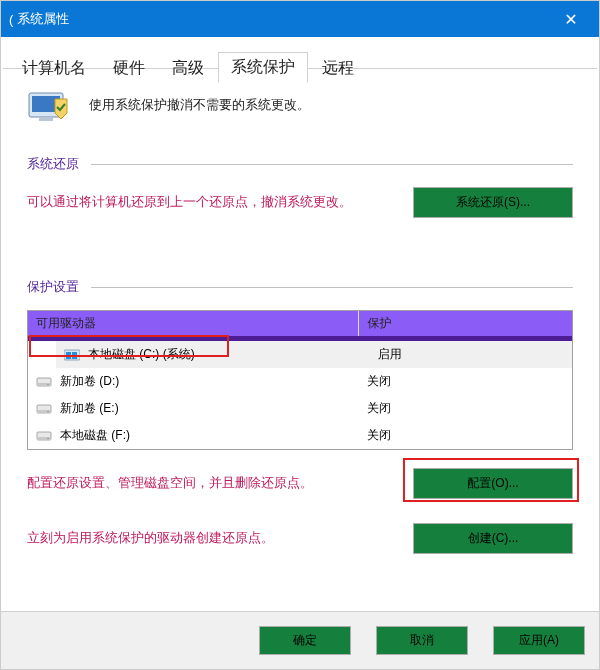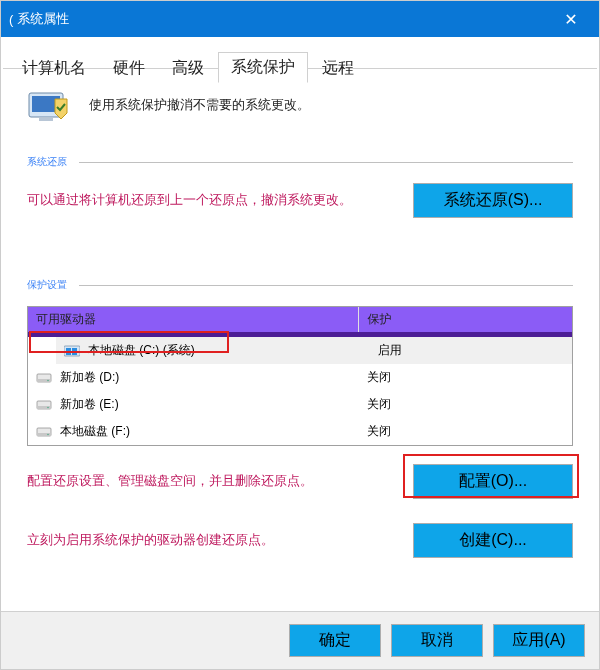--- a/index.html
+++ b/index.html
@@ -80,37 +80,38 @@
       margin-right: 18px;
       position: relative;
     }
     .shield-icon svg { width: 44px; height: 40px; }
     .header-text { font-size: 13px; color: #222; }
     .section-header {
       display: flex;
       align-items: center;
       margin-bottom: 14px;
     }
-    .section-title { font-size: 10px; color: #3b82f6; margin-right: 12px; white-space: nowrap; }
+    .section-title { font-size: 13px; color: #4c1d95; margin-right: 12px; white-space: nowrap; }
     .section-line { flex: 1; height: 1px; background: #c0c0c0; }
     .row-split {
       display: flex;
       align-items: center;
       margin-bottom: 24px;
     }
     .row-text { flex: 1; font-size: 13px; color: #be185d; line-height: 1.7; padding-right: 20px; }
     .win-btn {
-      background: #0ea5e9;
+      background: #15803d;
       border: 1px solid #adadad;
       padding: 6px 0;
-      font-size: 16px;
+      font-size: 12px;
       cursor: pointer;
       text-align: center;
       font-family: inherit;
       min-width: 160px;
+      margin-left: 15px;
     }
     .drives-box {
       border: 1px solid #a0a0a0;
       background: #fff;
       margin-bottom: 18px;
     }
     .drives-head {
       display: flex;
       background: #8b5cf6;
       border-bottom: 5px solid #4c1d95;

